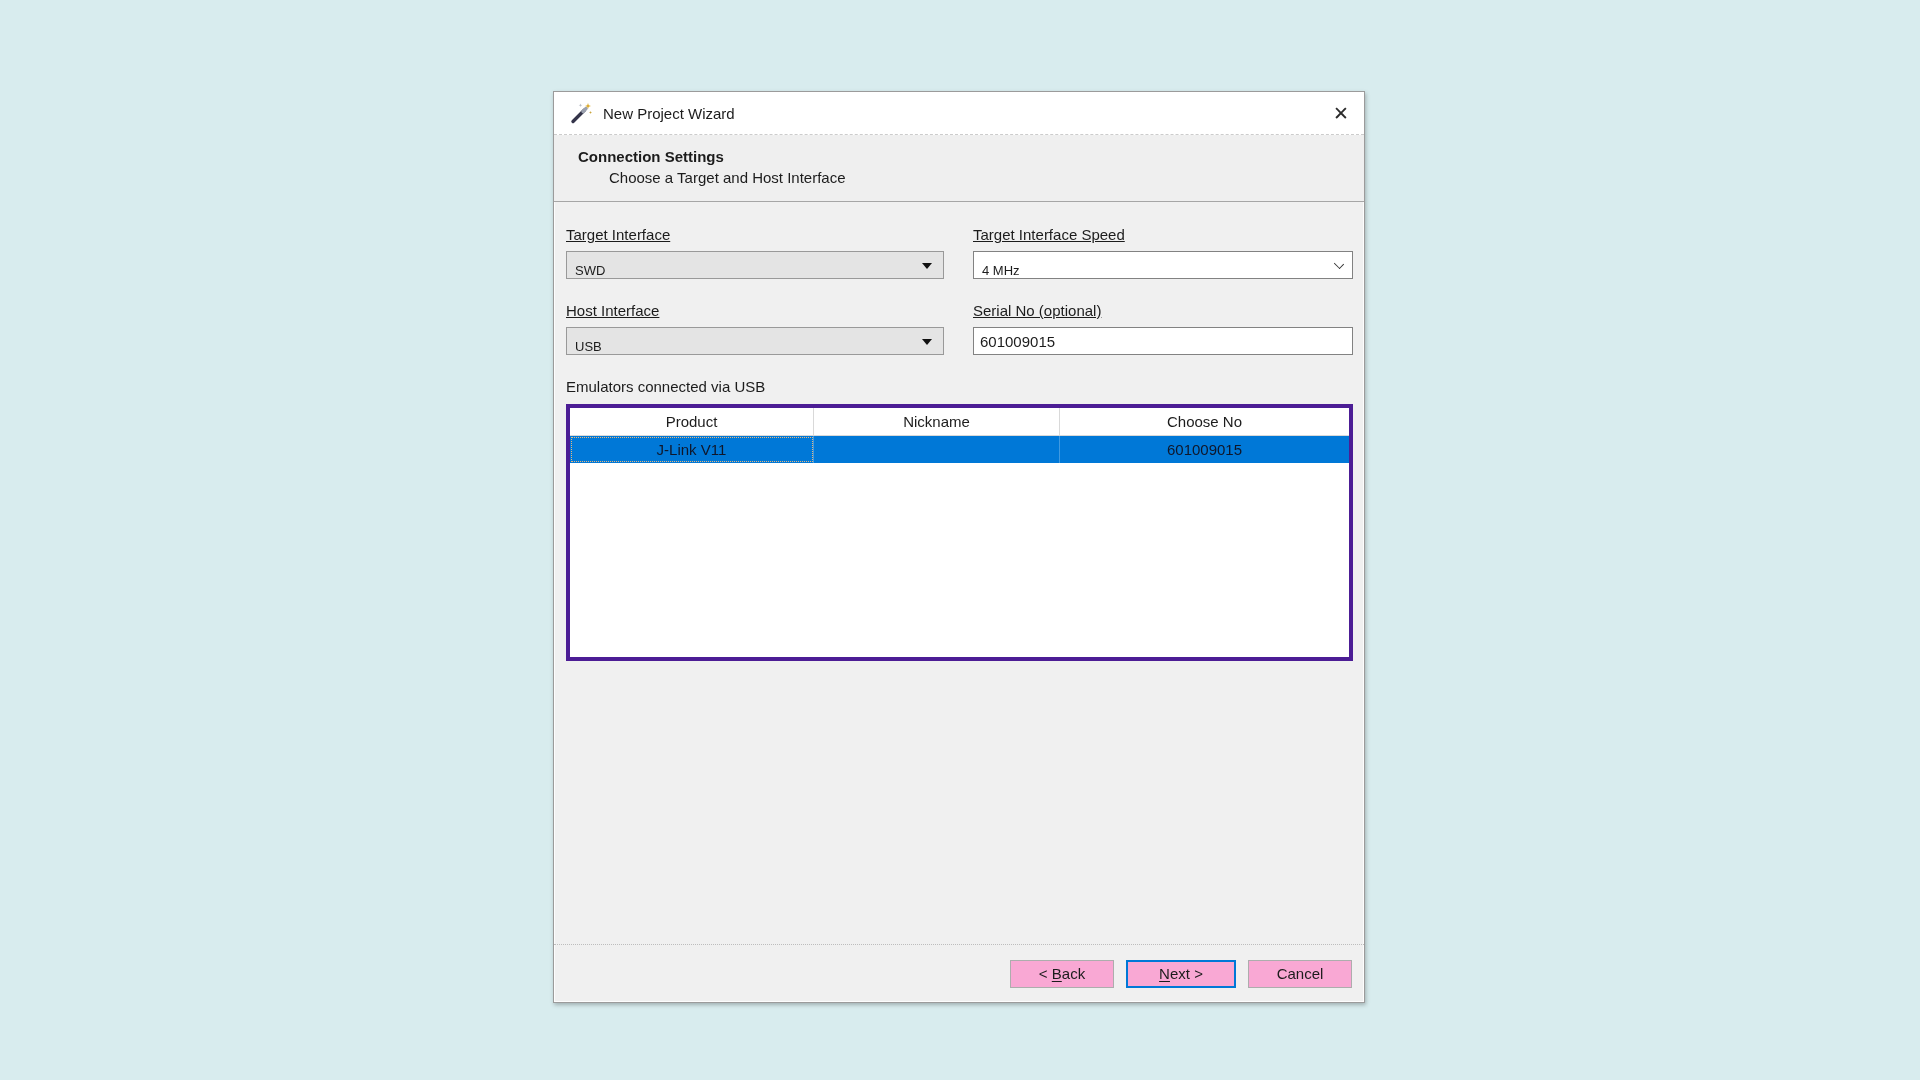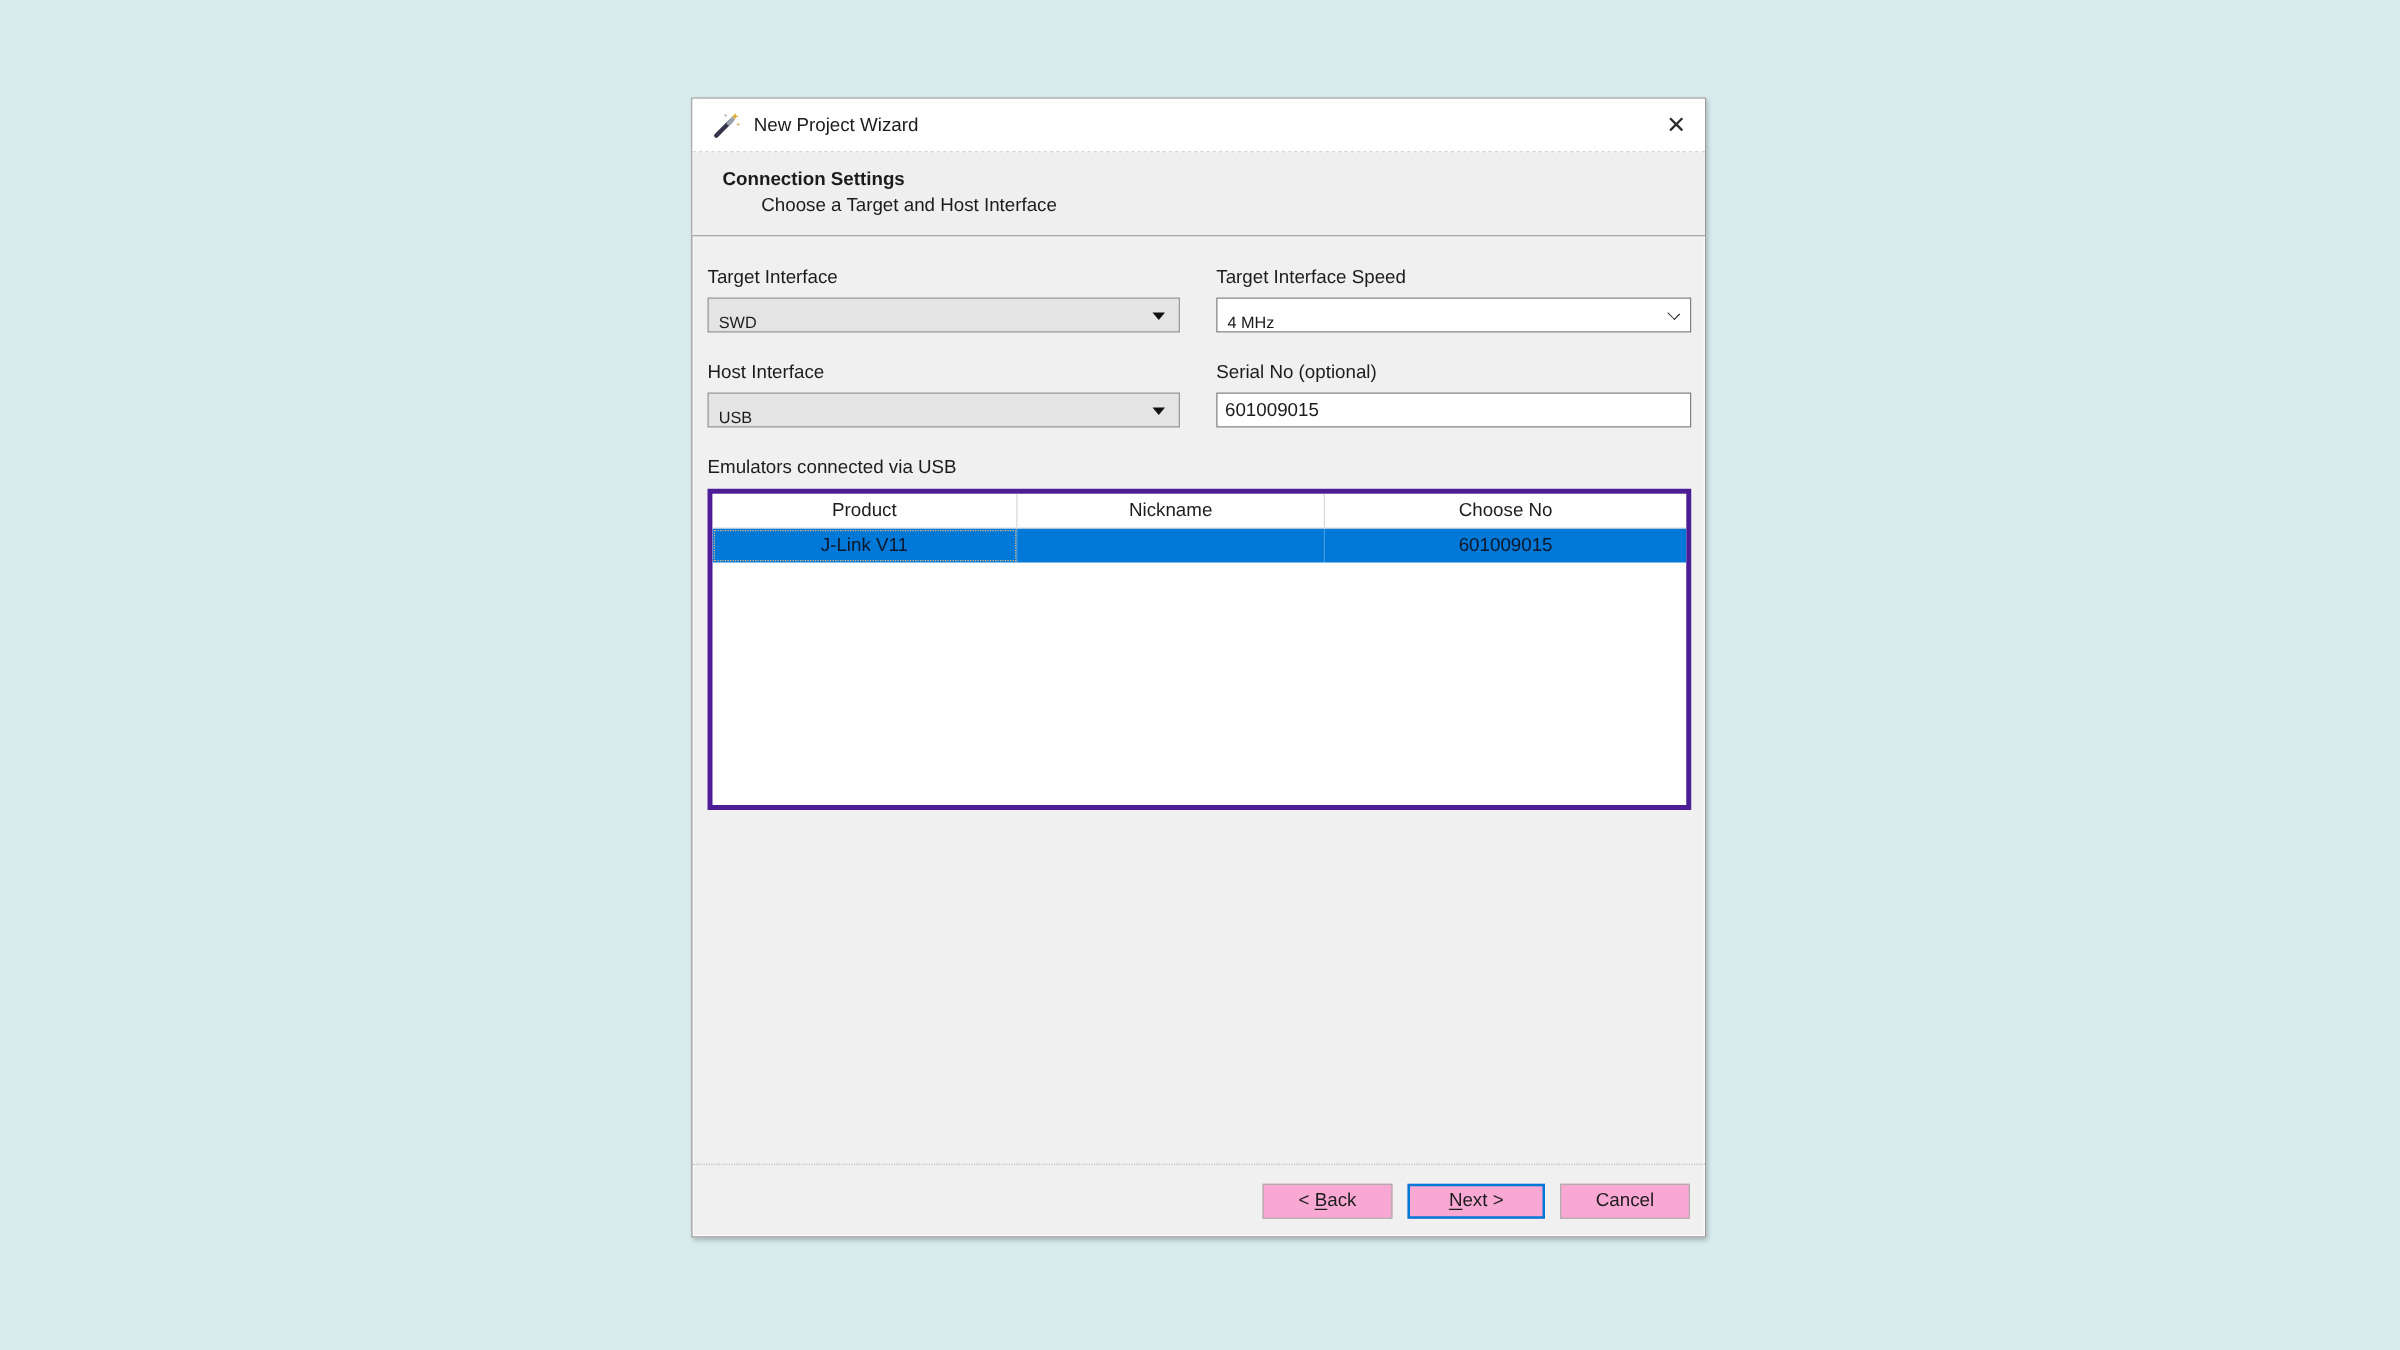--- a/index.html
+++ b/index.html
@@ -8,21 +8,21 @@
     font-family: "Liberation Sans", "DejaVu Sans", sans-serif;
     font-size: 15px;
     color: #1c1c1c;
     background: #d8ecee;
     overflow: hidden;
   }
   .page { position: relative; width: 1920px; height: 1080px; }
 
   .dialog {
     position: absolute;
-    left: 553px; top: 78px;
+    left: 553px; top: 91px;
     width: 812px; height: 912px;
     background: #f0f0f0;
     border: 1px solid #9b9b9b;
     box-shadow: 1px 2px 4px rgba(0,0,0,0.25), inset 0 0 0 1px #fdfdfd;
     display: flex;
     flex-direction: column;
   }
 
   
   .titlebar {
@@ -60,21 +60,21 @@
 
   
   .body { flex: 1 1 auto; padding: 24px 12px 0 12px; display: flex; flex-direction: column; }
   .grid {
     display: grid;
     grid-template-columns: 378px 380px;
     column-gap: 29px;
     row-gap: 0;
   }
   .field { margin-bottom: 23px; }
-  .field label { display: block; margin-bottom: 8px; font-size: 15px; }
+  .field label { display: block; margin-bottom: 8px; font-size: 15px; text-decoration: underline; }
 
   .combo {
     height: 28px;
     display: flex;
     align-items: flex-end;
     padding: 0 8px;
     cursor: default;
     position: relative;
     font-size: 13px;
   }

